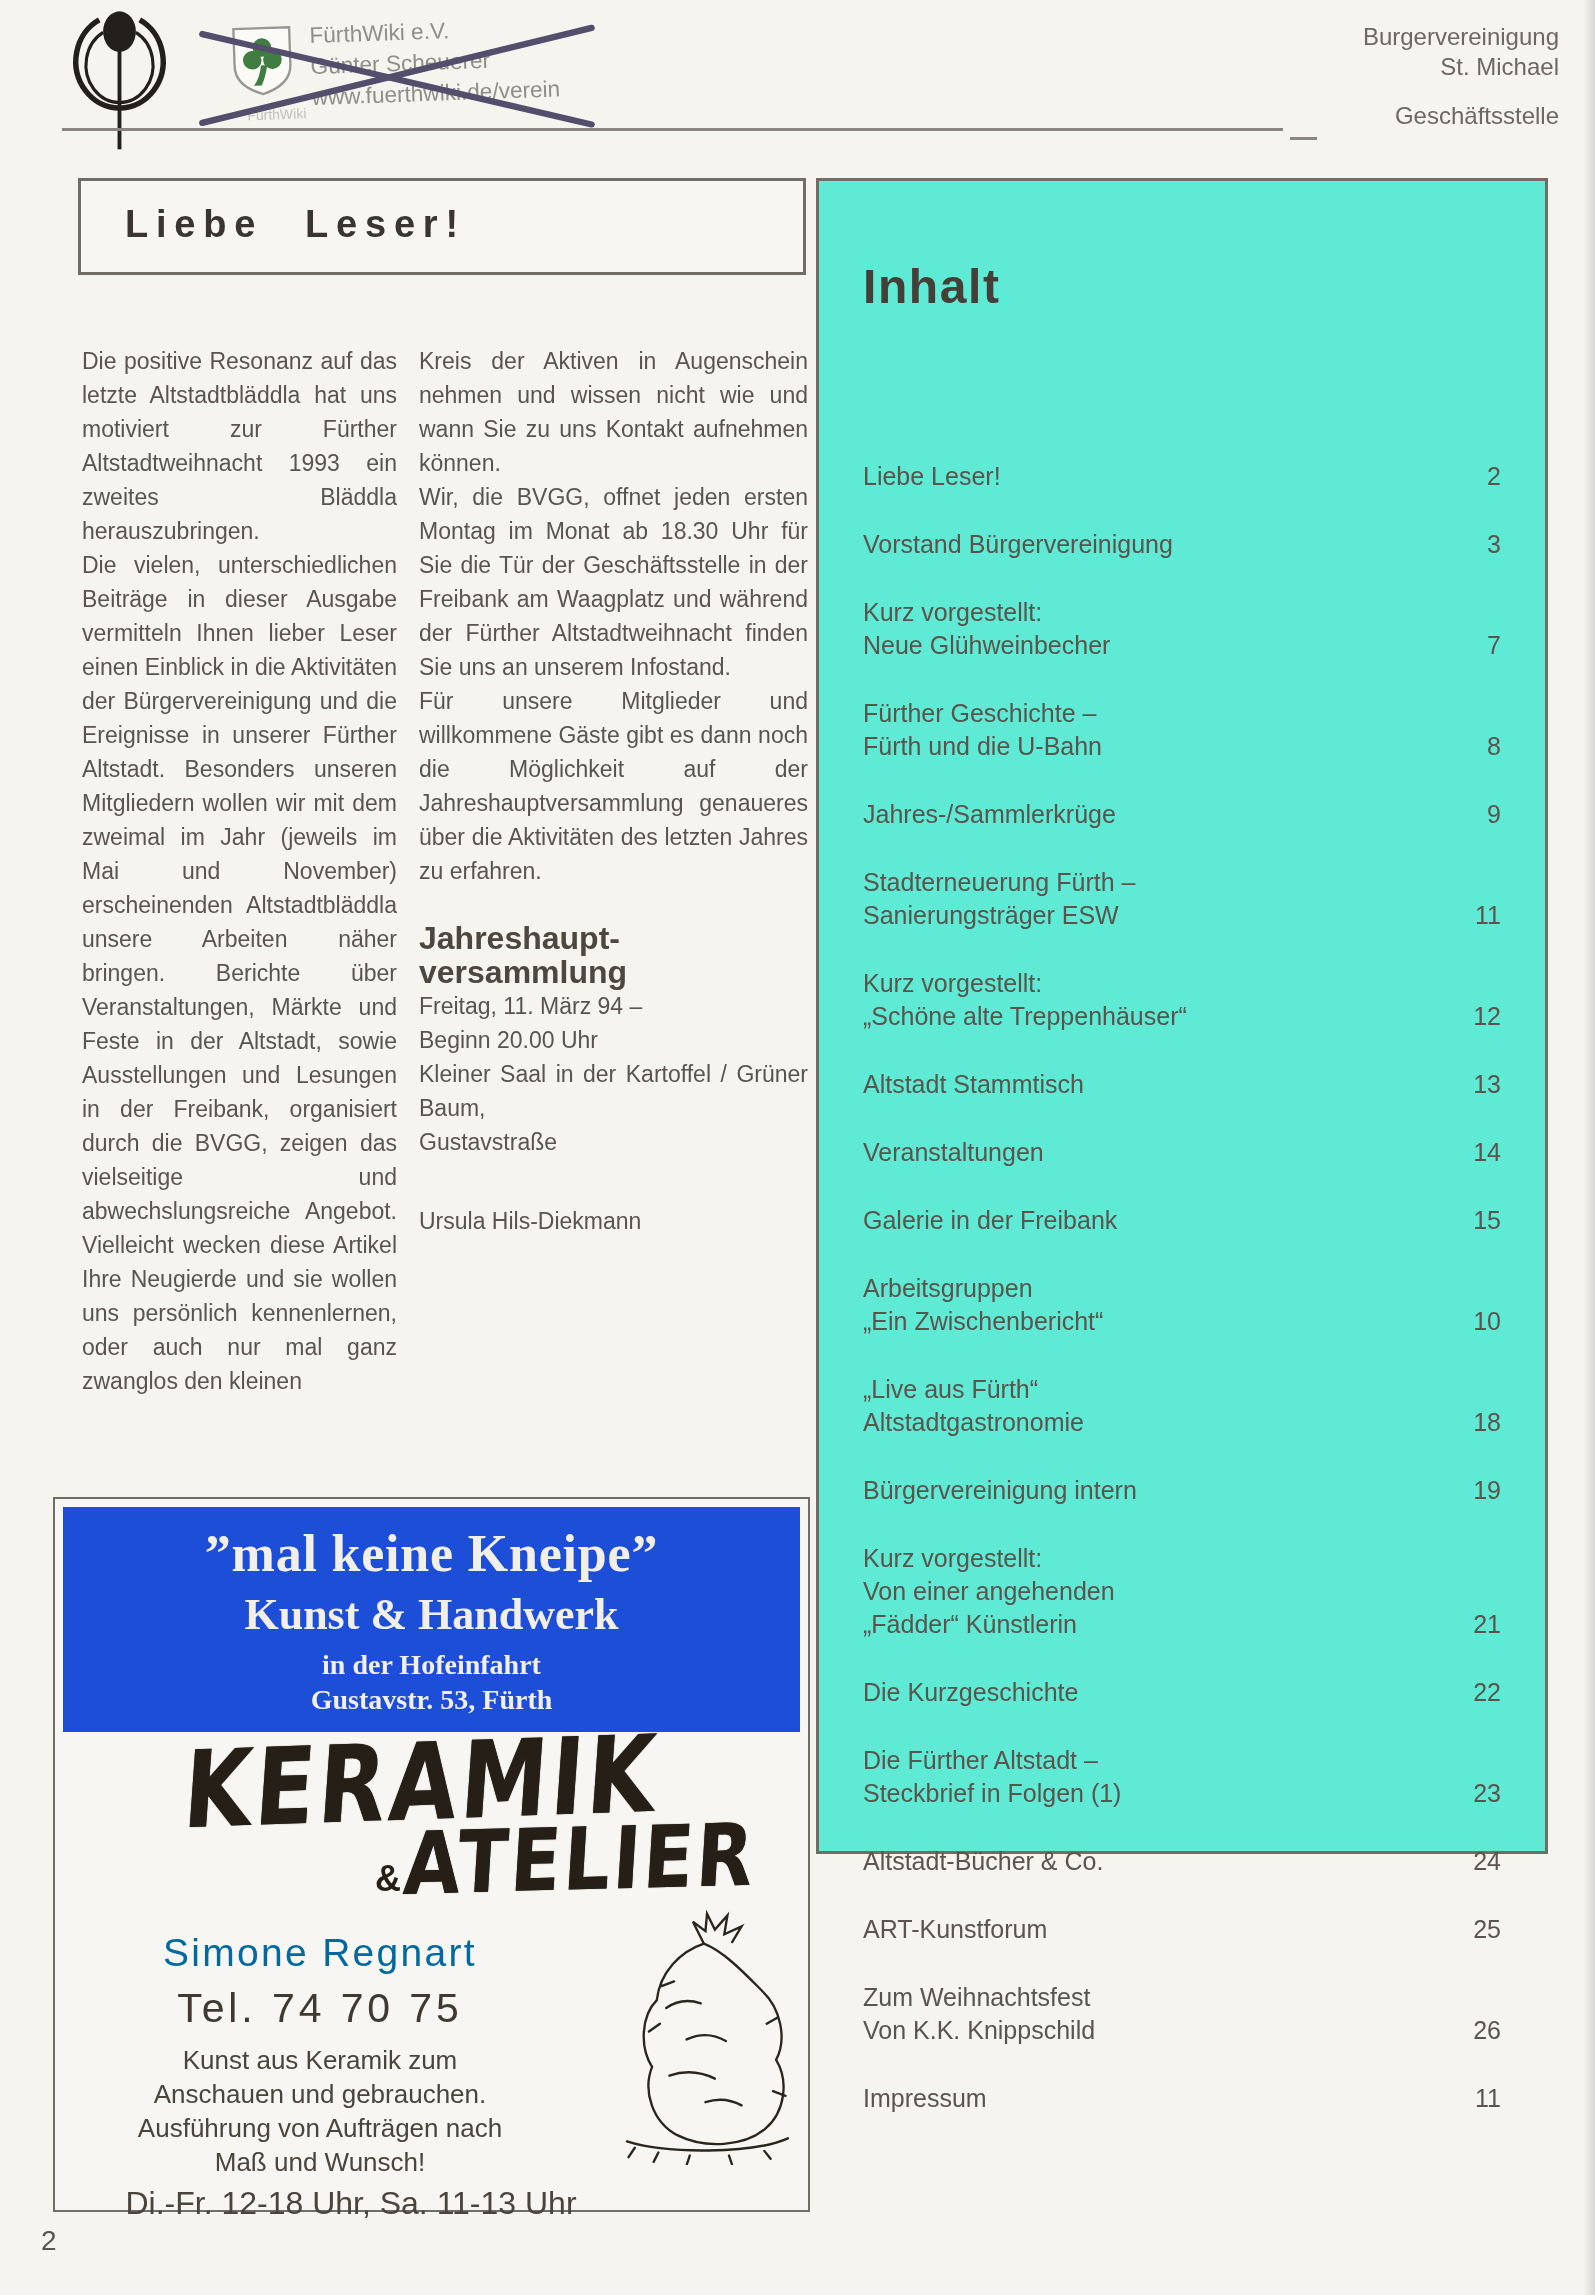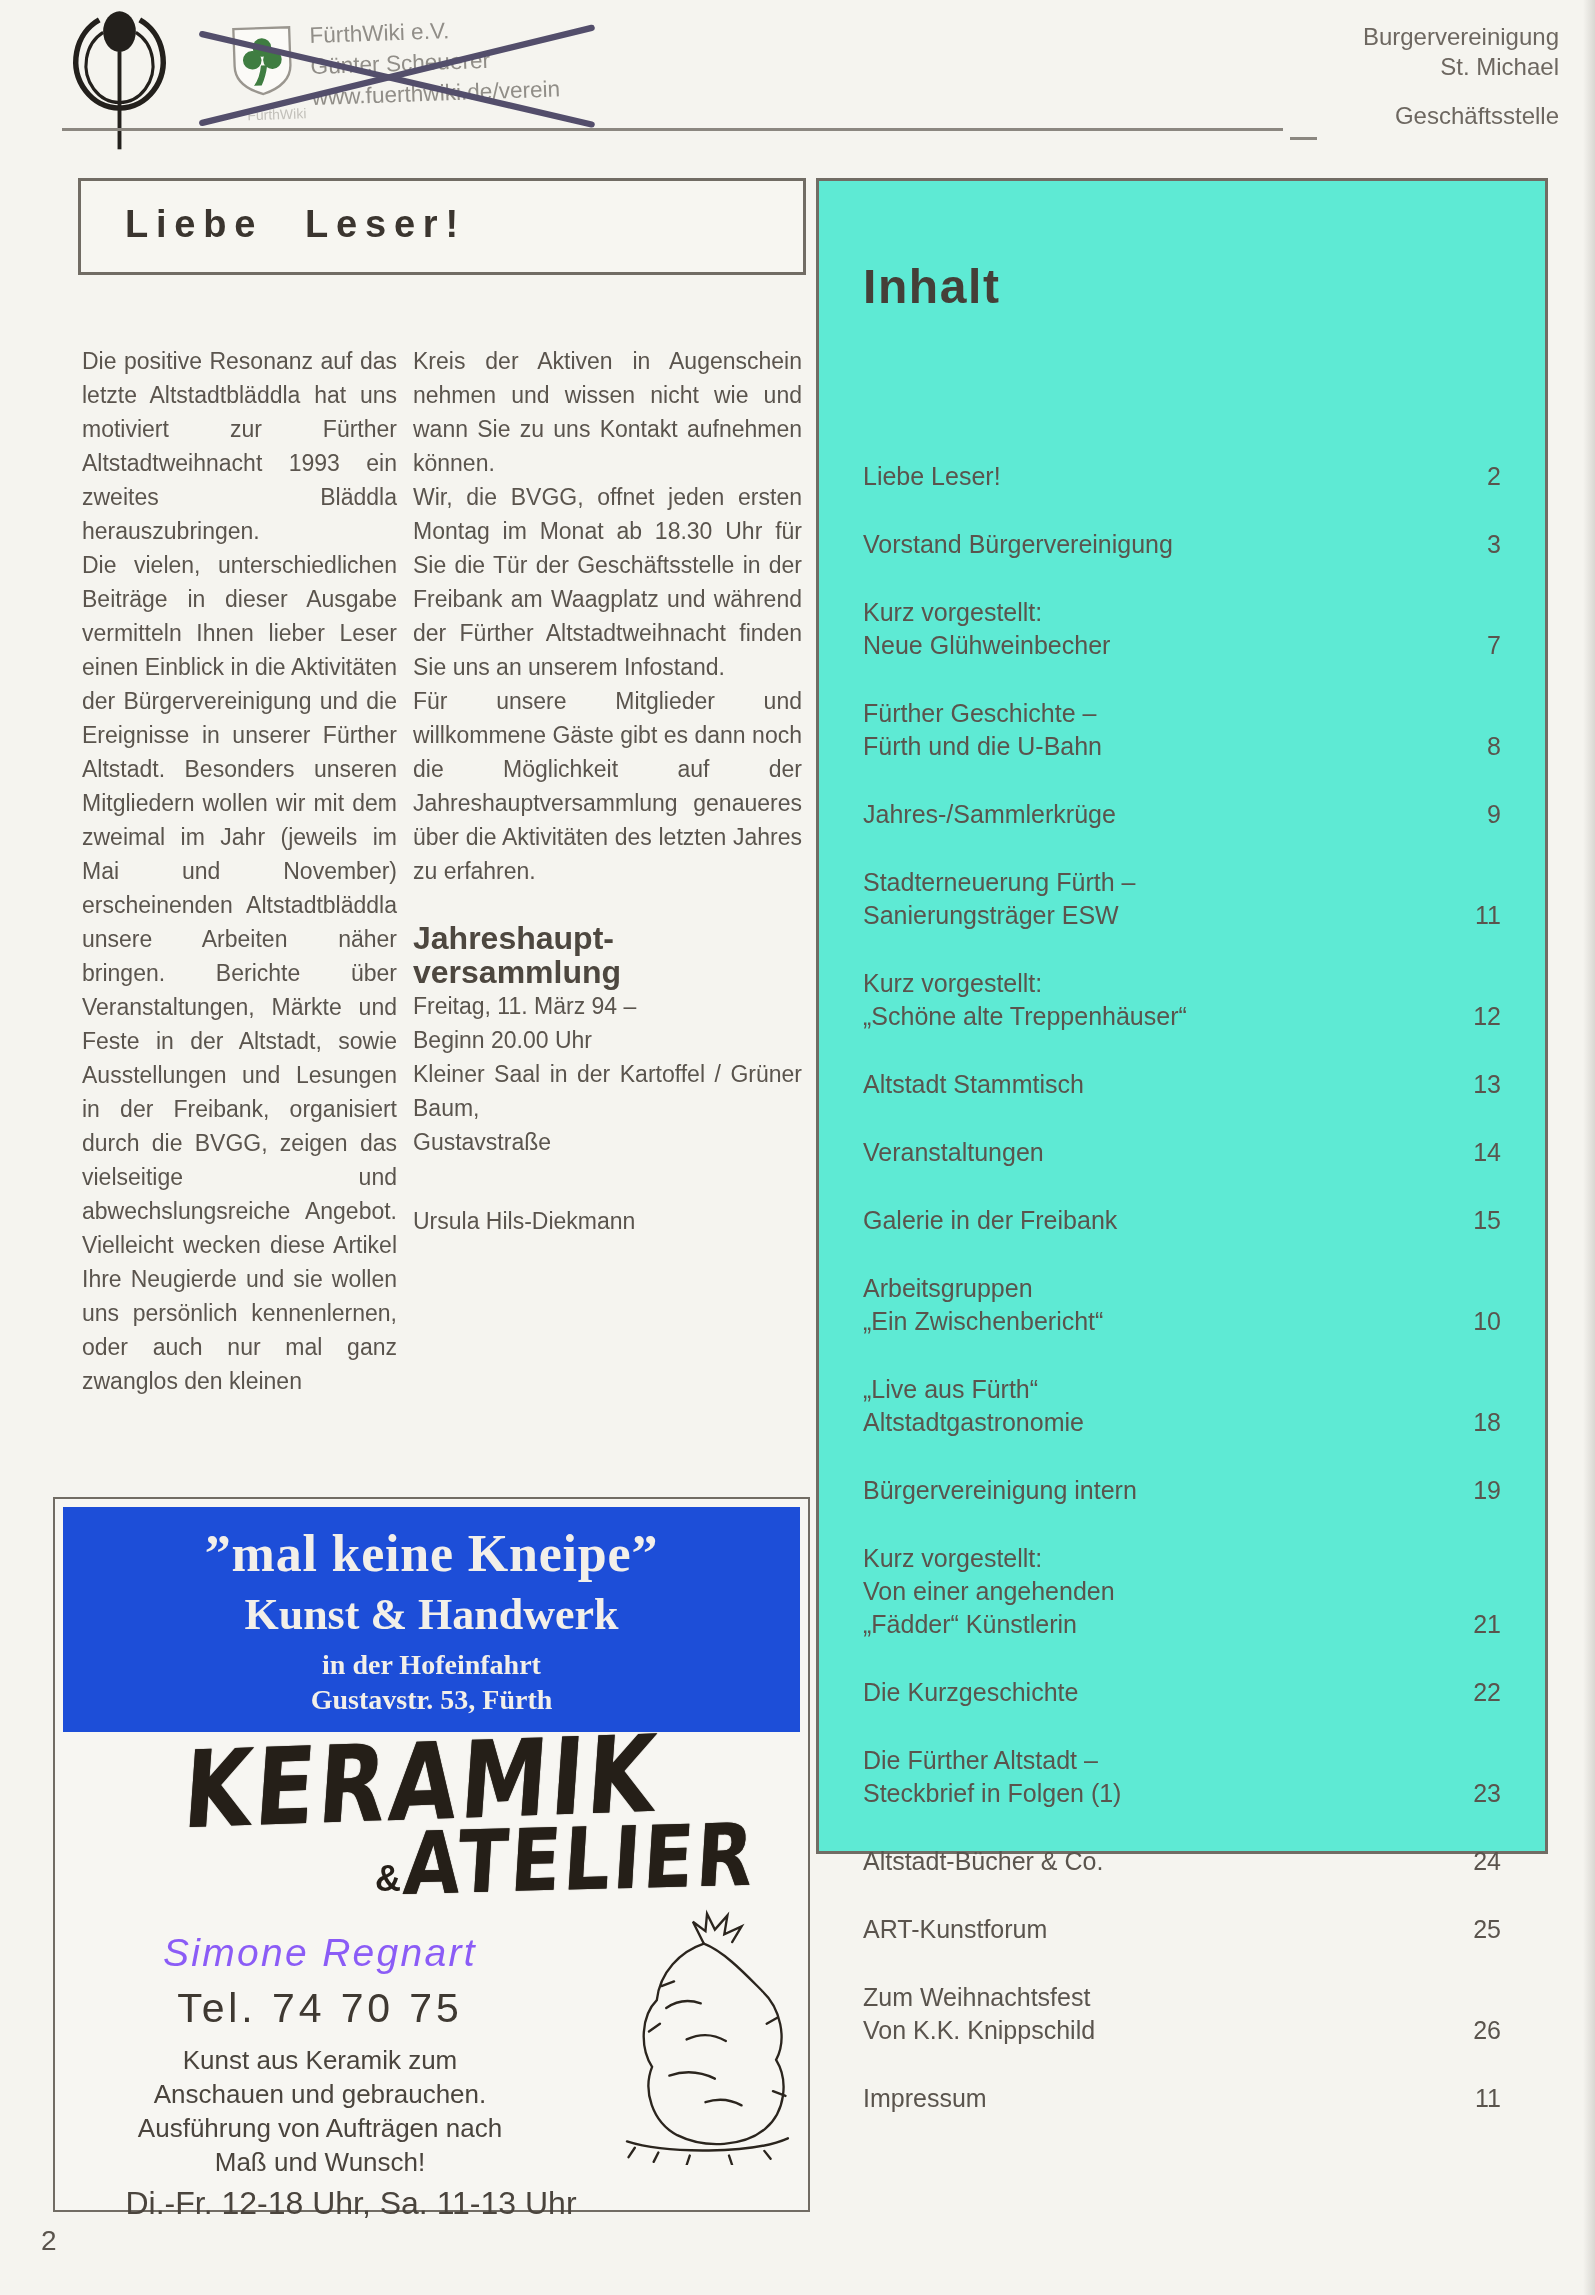--- a/index.html
+++ b/index.html
@@ -28,21 +28,21 @@
   .title-box {
     position:absolute; left:78px; top:178px; width:728px; height:97px;
     border:3.1px solid #716c64; background:#f7f6f1;
   }
   .title-box h1 {
     font-size:38px; font-weight:bold; letter-spacing:7.8px; word-spacing:23.4px;
     color:#3b352f; padding:22px 0 0 44px;
   }
   .columns {
     position:absolute; left:82px; top:344px; width:726px; height:1131px;
-    display:flex; gap:16px; overflow:hidden;
+    display:flex; gap:22px; overflow:hidden;
     font-size:23px; line-height:34px; text-align:justify; color:#5a544d;
   }
   .col1 { width:315px; flex:0 0 315px; }
   .col2 { width:389px; flex:0 0 389px; }
   .columns p { margin:0; hyphens:auto; overflow-wrap:break-word; }
   .event-title { font-weight:bold; margin-top:33px; white-space:pre-line; font-size:32px; color:#4d473f; }
   .event-details { white-space:pre-line; }
   .signature { margin-top:45px; }
   
   .toc-box {
@@ -74,21 +74,21 @@
     font-size:87px; letter-spacing:3.9px; transform:rotate(-2deg) skewX(-6deg) scaleY(1.22);
     transform-origin:left bottom; text-shadow:0 0 0.8px #251f18;
   }
   .keramik-row2 { margin-top:-23.4px; padding-left:195px; }
   .keramik-amp { display:inline-block; font-size:36px; font-weight:bold; transform:translateY(-6.2px); }
   .keramik-w2 {
     display:inline-block; font-family:"DejaVu Sans", sans-serif; font-weight:bold;
     font-size:73px; letter-spacing:3.1px; transform:rotate(-1.5deg) skewX(-5deg) scaleY(1.18);
     transform-origin:left bottom; text-shadow:0 0 0.8px #251f18;
   }
-  .ad-owner { width:530px; text-align:center; margin-top:17px; font-size:39px; letter-spacing:2.3px; color:#8b5cf6;font-style:italic; }
+  .ad-owner { width:530px; text-align:center; margin-top:17px; font-size:39px; letter-spacing:2.3px; color:#0369a1; }
   .ad-phone { width:530px; text-align:center; margin-top:9.3px; font-size:41px; letter-spacing:3.9px; color:#3f3932; }
   .ad-desc { width:530px; text-align:center; margin-top:11px; font-size:26px; line-height:34px; white-space:pre-line; color:#4a443d; }
   .ad-hours { width:592px; text-align:center; margin-top:6.2px; font-size:32px; color:#4a443d; }
   .sack { position:absolute; right:12.5px; bottom:45px; width:185px; height:259px; }
   
   .page-number { position:absolute; left:41px; top:2225px; font-size:28px; color:#5a544d; }
 </style>
 </head>
 <body>
 

